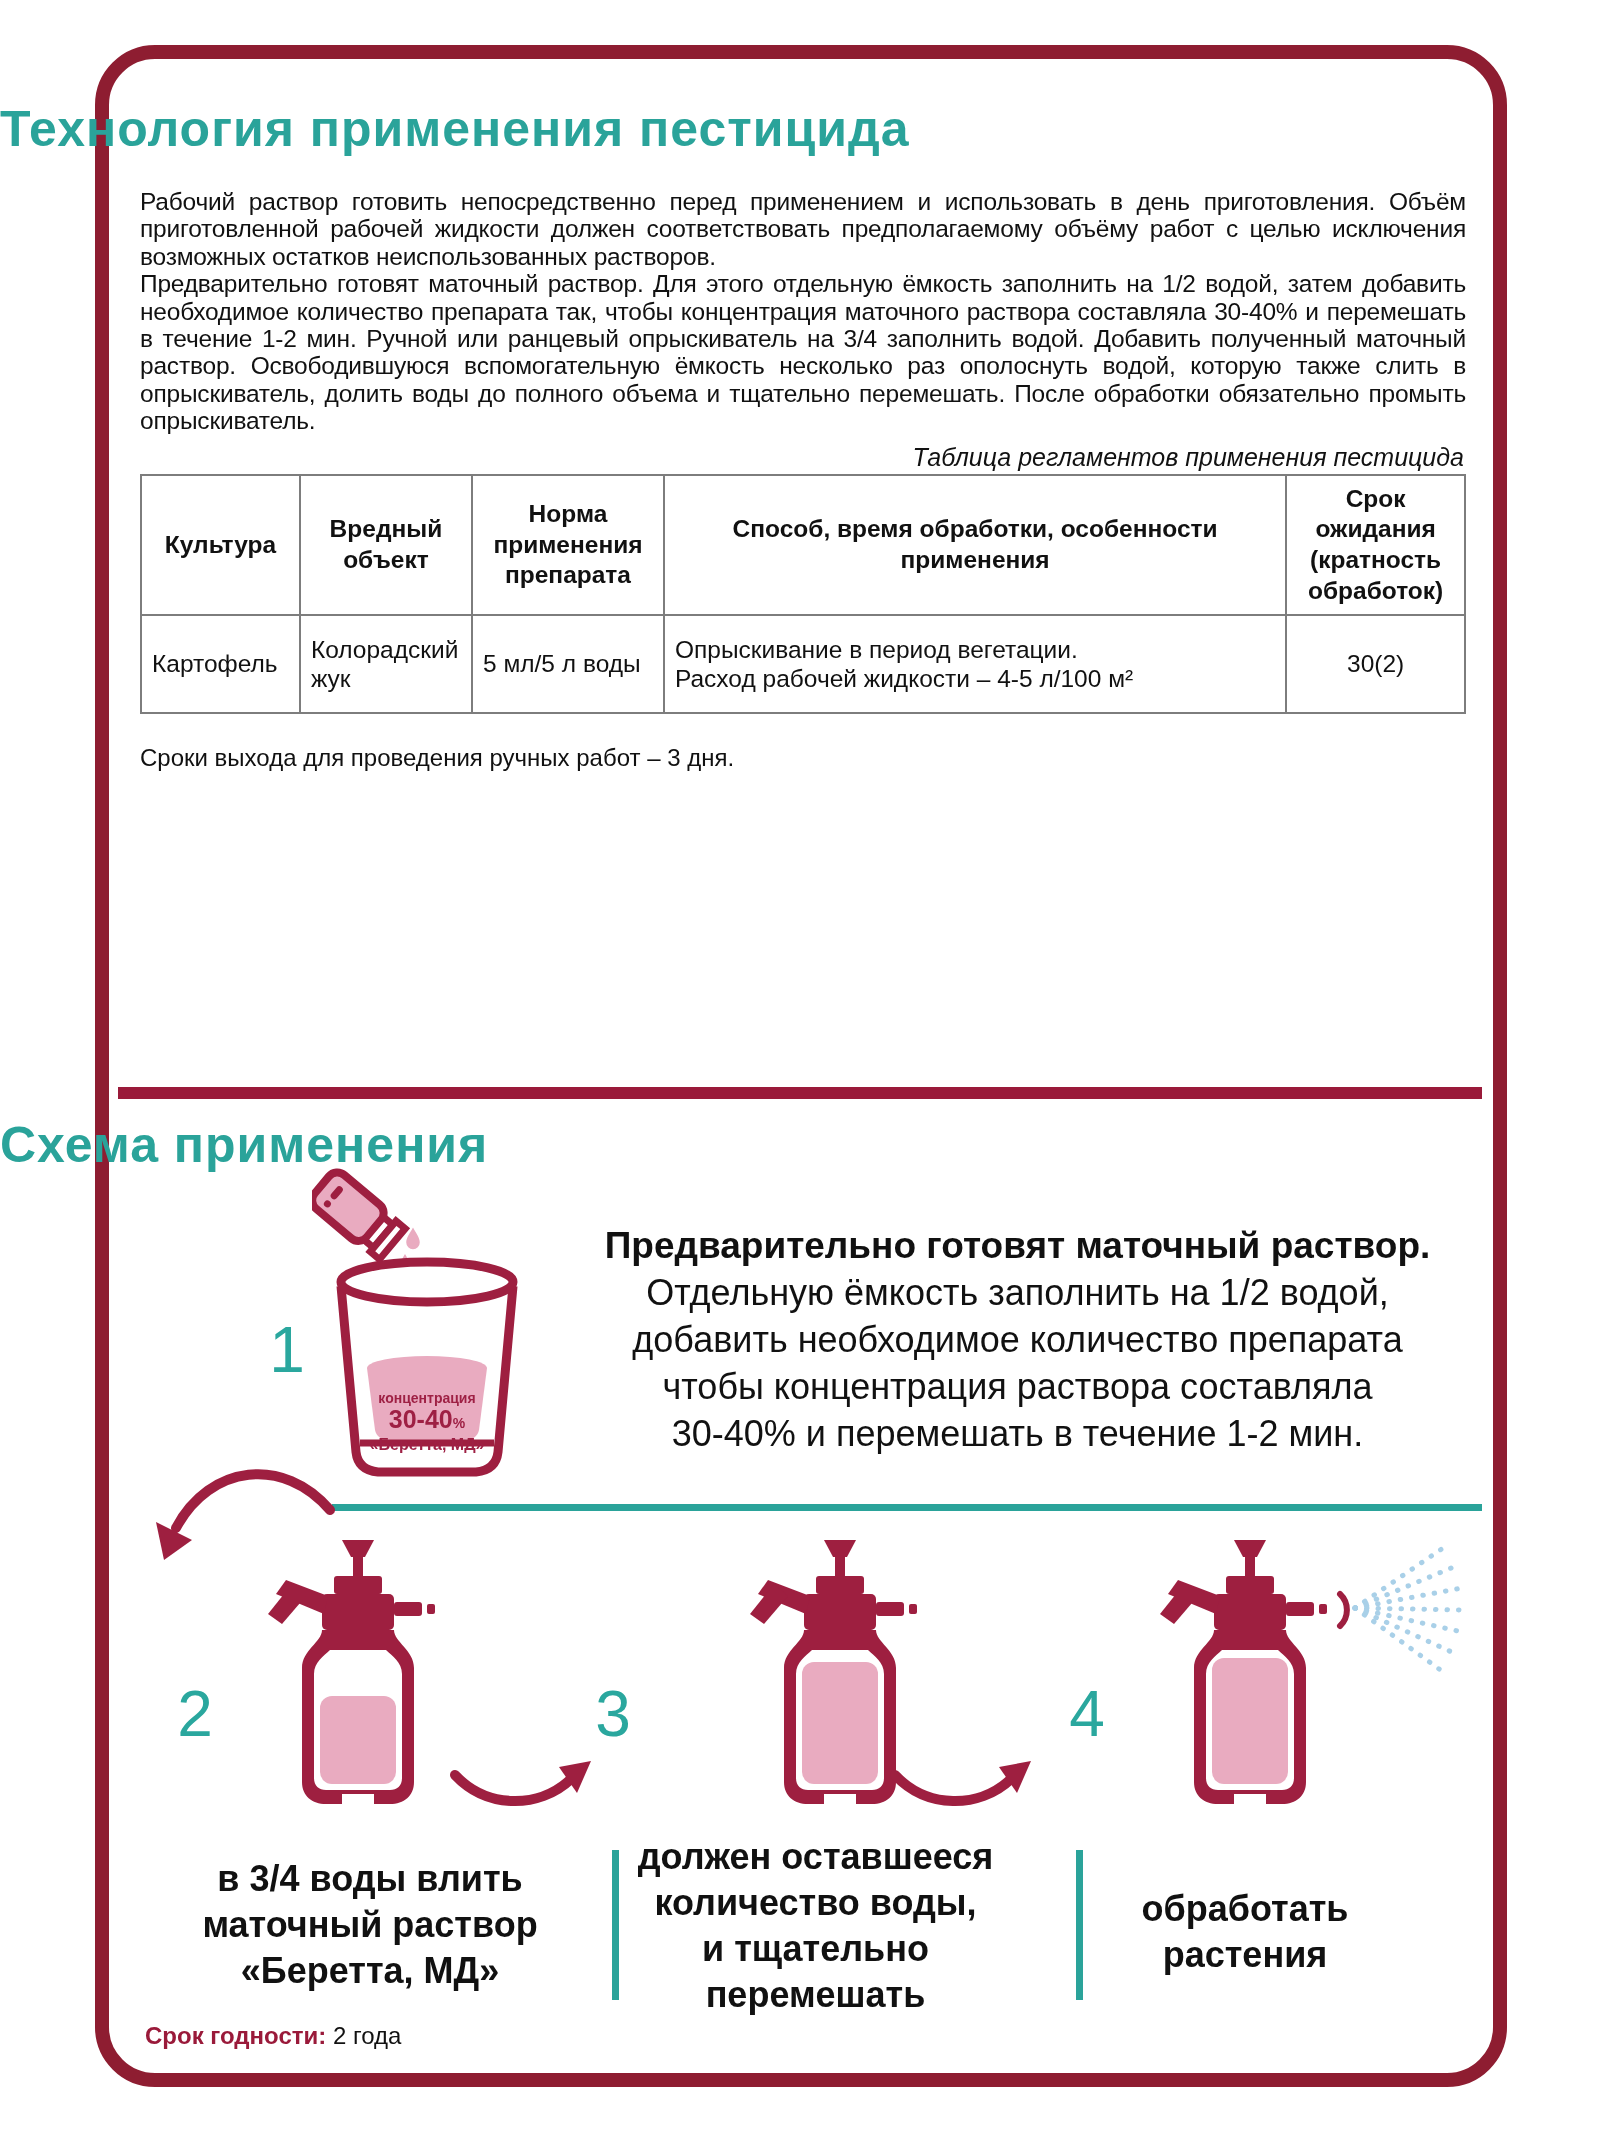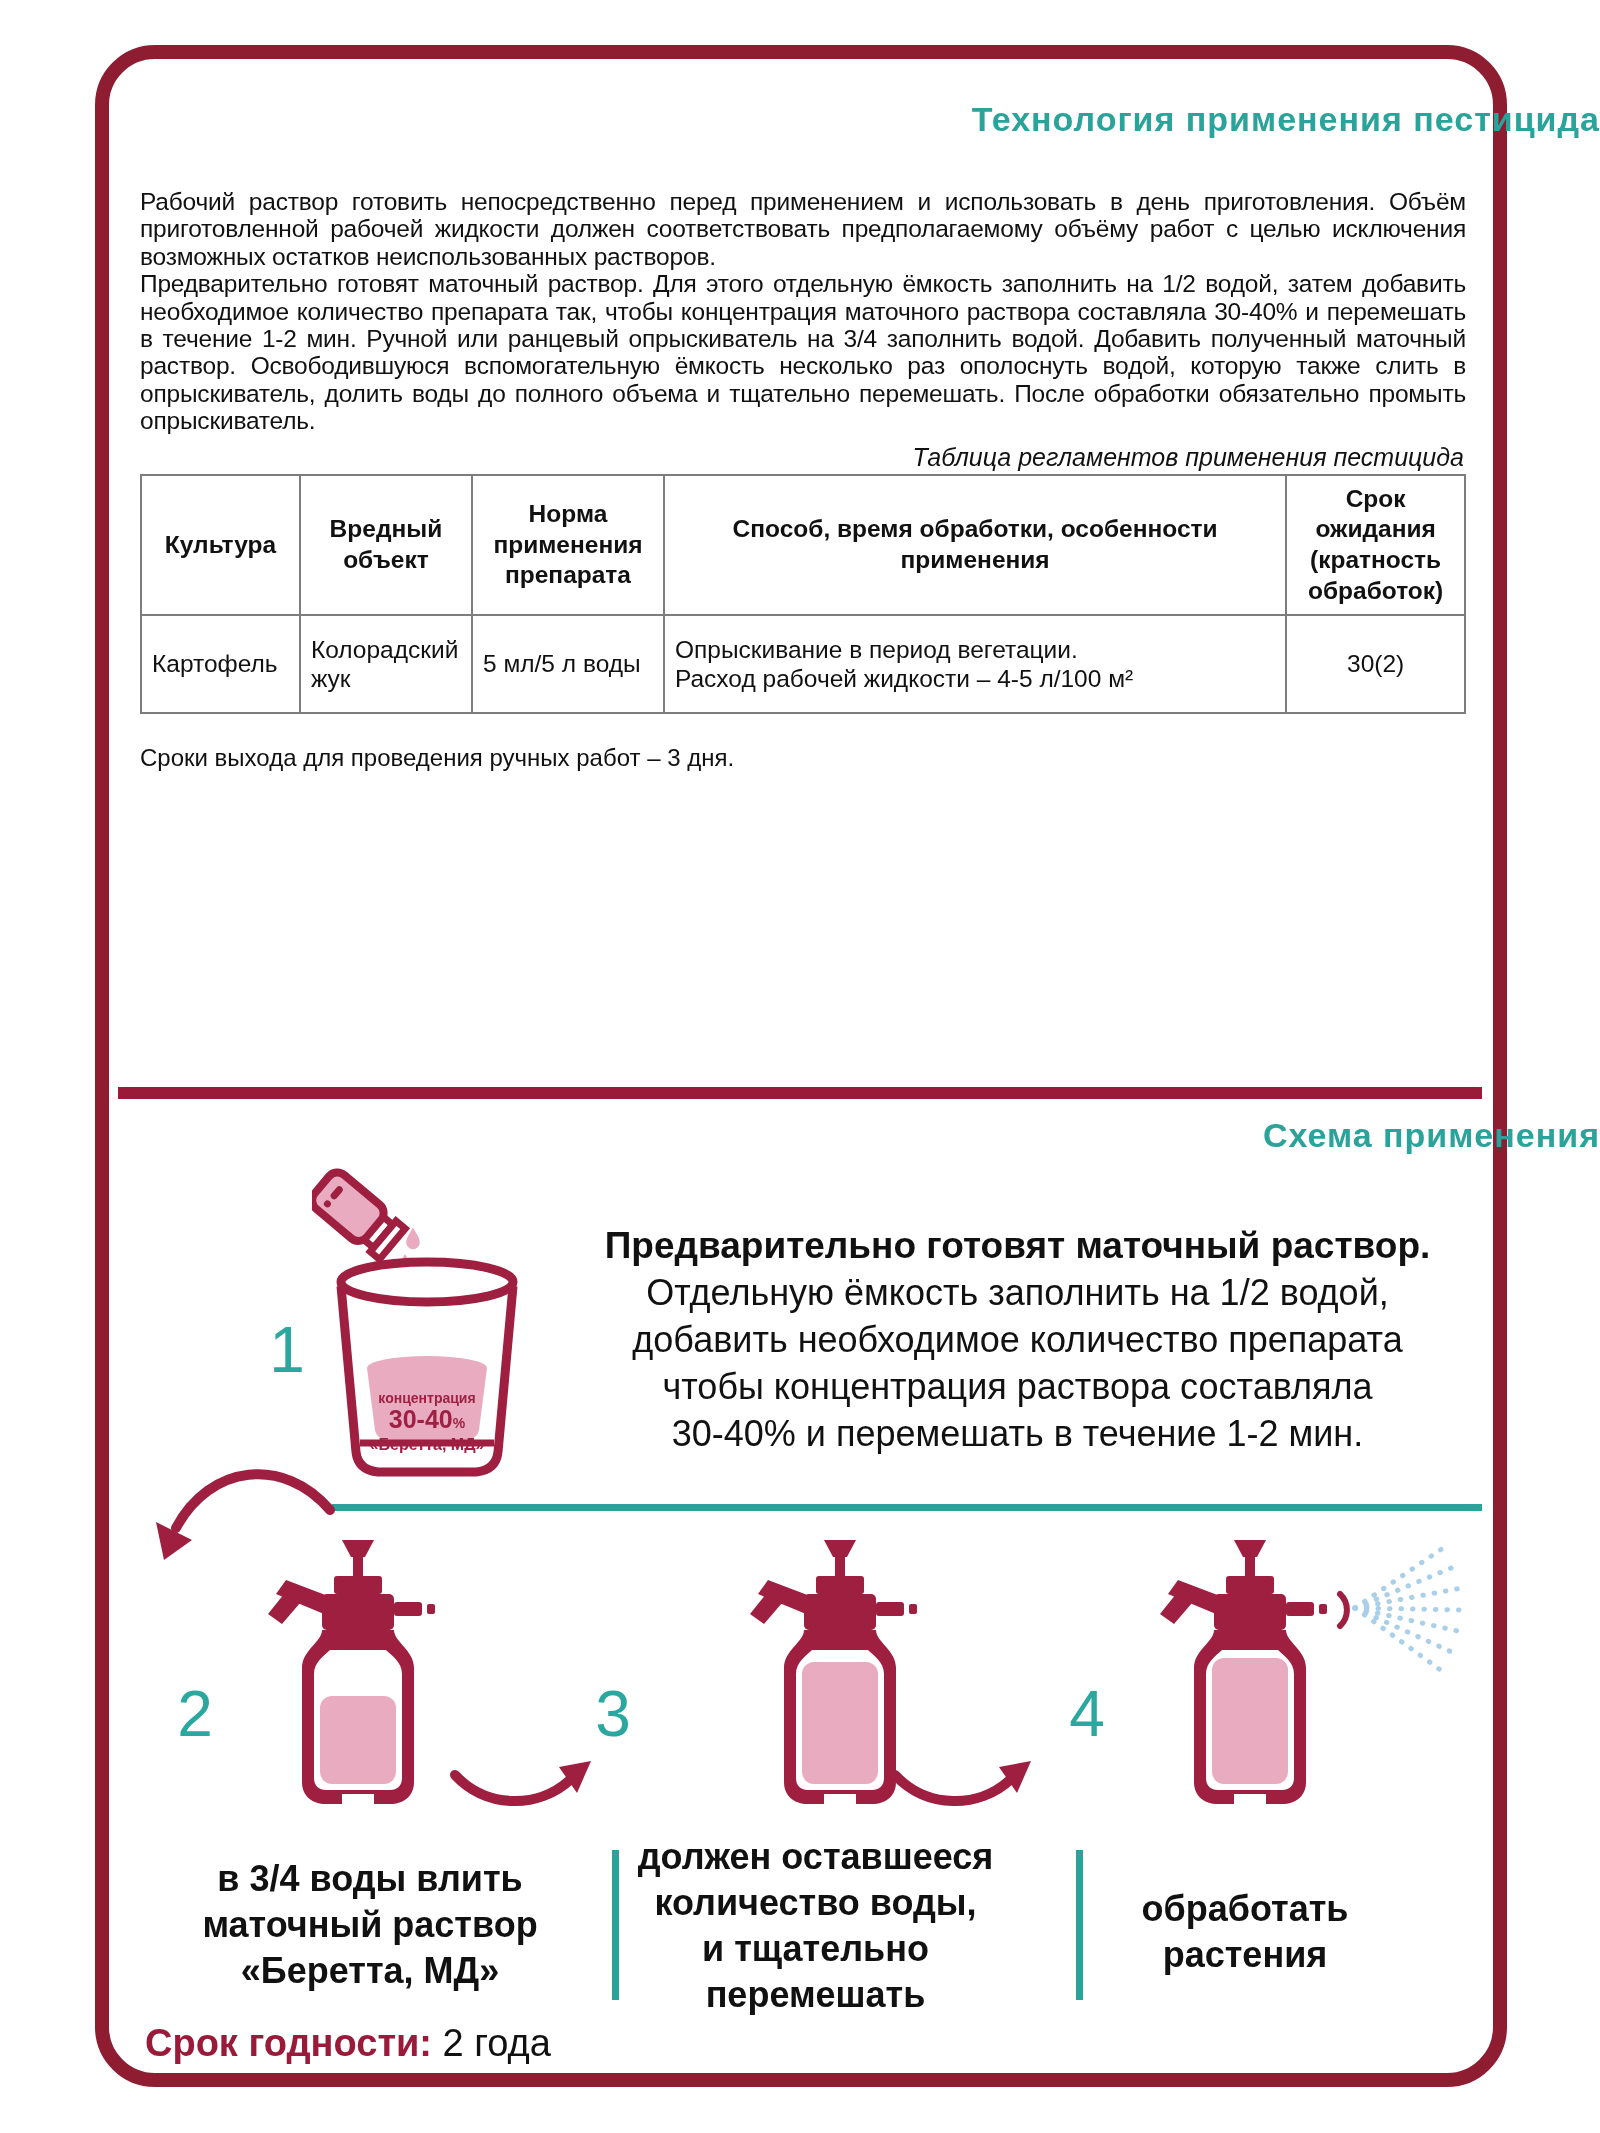--- a/index.html
+++ b/index.html
@@ -6,22 +6,22 @@
   .page{
     position:relative;width:1600px;height:2133px;background:#ffffff;
     font-family:"Liberation Sans",sans-serif;color:#111;overflow:hidden;
   }
   .frame{
     position:absolute;left:95px;top:45px;width:1384px;height:2014px;
     border:14px solid #8e1d31;border-radius:60px;pointer-events:none;
   }
   
   .s1-title,.s2-title{
-    position:absolute;left:0;width:100%;text-align:right;
-    color:#2aa39a;font-weight:bold;font-size:34px;letter-spacing:1px;
+    position:absolute;left:0;width:100%;text-align:left;
+    color:#2aa39a;font-weight:bold;font-size:50px;letter-spacing:1px;
   }
   .s1-title{top:100px;}
   .content1{position:absolute;left:140px;top:188px;width:1326px;}
   .content1 p{margin:0;font-size:24.5px;line-height:27.4px;text-align:justify;letter-spacing:-0.2px;}
   .tbl-caption{margin:8px 2px 2px 0;text-align:right;font-style:italic;font-size:25px;}
   table.reg{width:100%;border-collapse:collapse;font-size:24.5px;}
   table.reg th,table.reg td{border:2px solid #7d7d7d;padding:8px 10px;vertical-align:middle;}
   table.reg th{font-weight:bold;text-align:center;height:118px;line-height:1.25;}
   table.reg td{height:80px;line-height:1.2;}
   .col-c{width:12%;} .col-p{width:13%;} .col-r{width:14.5%;} .col-m{width:47%;} .col-w{width:13.5%;}
@@ -45,21 +45,21 @@
   .spr2{left:258px;} .spr3{left:740px;}
   .spr4{position:absolute;top:1538px;left:1150px;width:320px;height:275px;}
   .arrow-right{position:absolute;top:1745px;width:150px;height:85px;}
   .ar1{left:445px;} .ar2{left:885px;}
   .stepcol{position:absolute;text-align:center;font-weight:bold;font-size:36px;line-height:46px;color:#111;}
   .sc1{left:170px;top:1856px;width:400px;}
   .sc2{left:628px;top:1834px;width:375px;}
   .sc3{left:1080px;top:1886px;width:330px;}
   .vdiv{position:absolute;top:1850px;width:7px;height:150px;background:#2aa39a;}
   .vd1{left:612px;} .vd2{left:1076px;}
-  .shelf{position:absolute;left:145px;top:2022px;font-size:38px;}
+  .shelf{position:absolute;left:145px;top:2022px;font-size:24px;}
   .shelf .lbl{color:#9a1a3a;font-weight:bold;}
   .shelf .val{color:#111;}
 </style>
 </head>
 <body>
 
 <div class="page">
 
   <div class="frame"></div>
 

